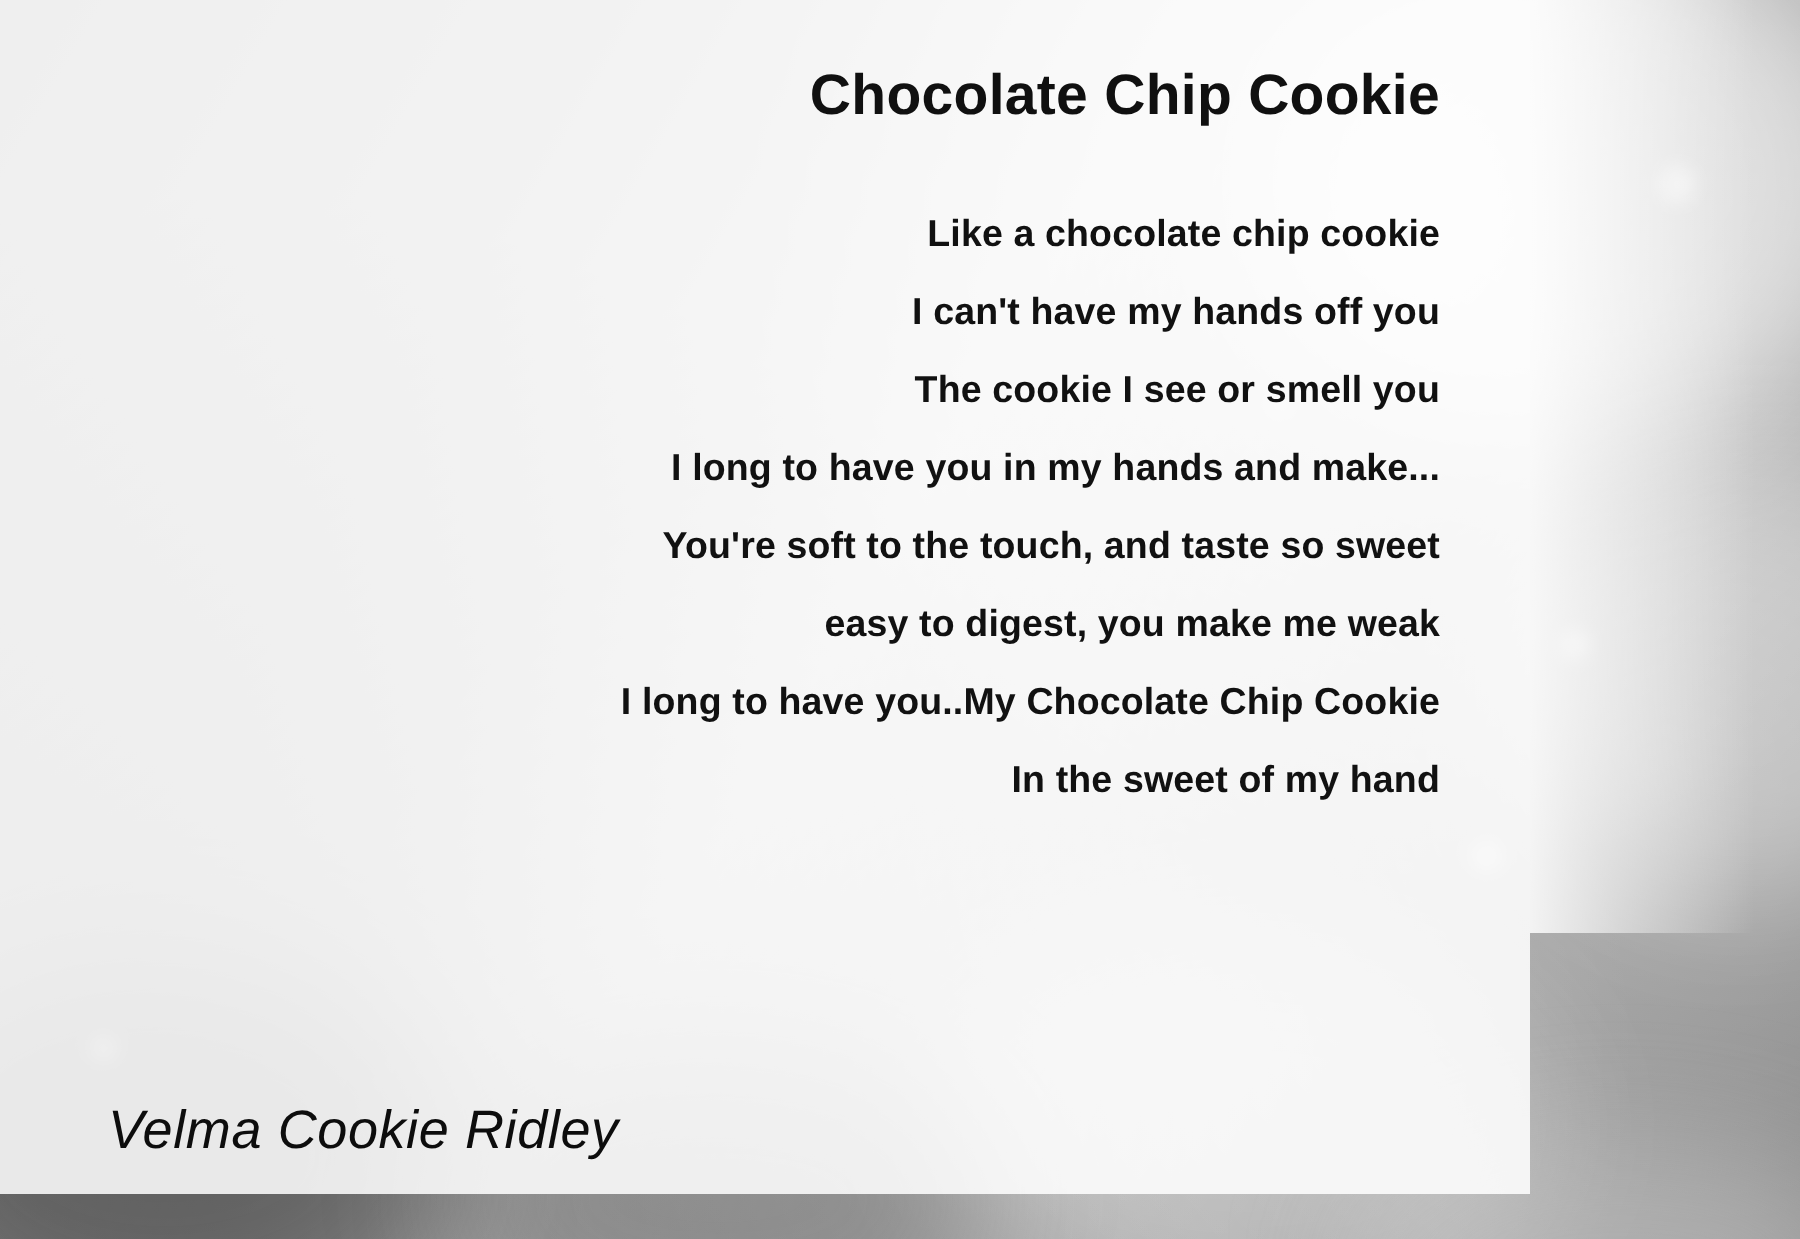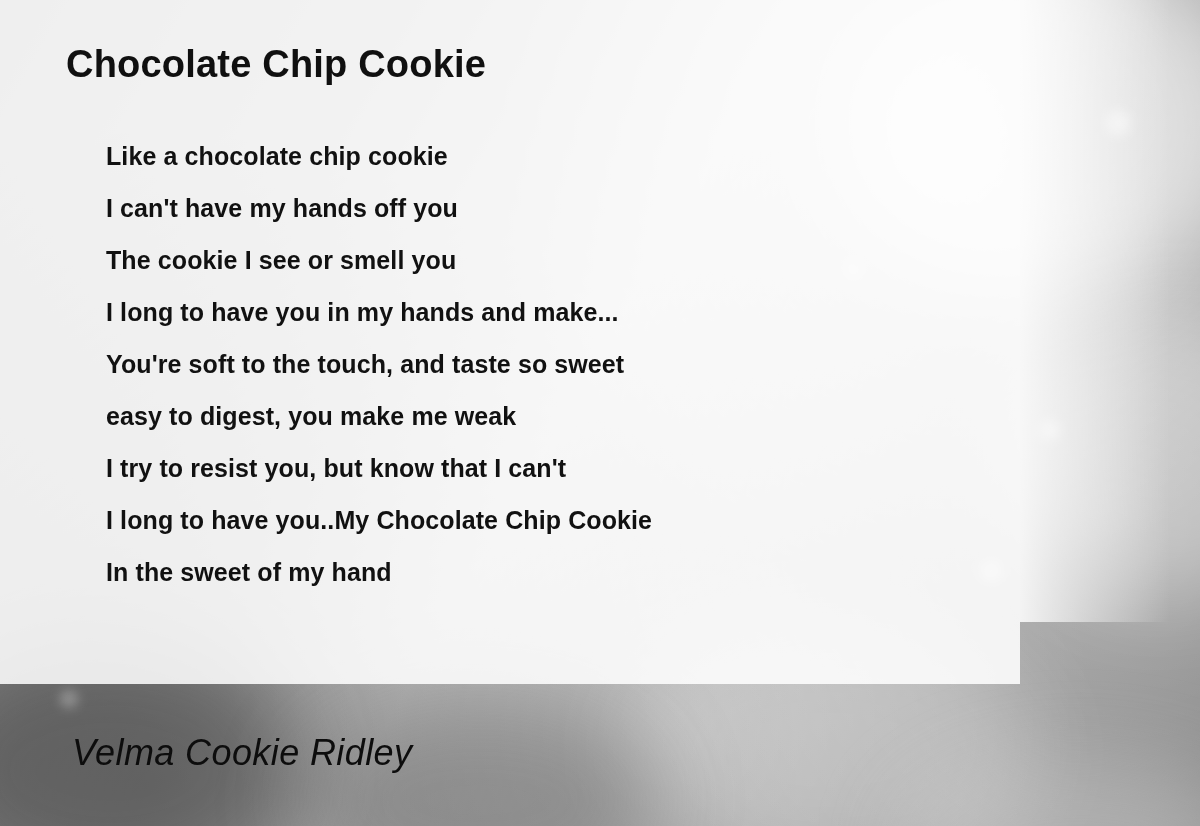--- a/index.html
+++ b/index.html
@@ -48,24 +48,25 @@
     filter: blur(6px);
     pointer-events: none;
   }
 
   
   .text-panel {
     position: absolute;
     left: 0;
     top: 0;
     width: 1020px;
-    height: 684px;
+    height: 796px;
     background: rgba(255,255,255,0.86);
     box-sizing: border-box;
     padding: 44px 60px 0 66px;
+    text-align: right;
   }
   
   .panel-fade {
     position: absolute;
     left: 1020px;
     top: 0;
     width: 150px;
     height: 622px;
     background: linear-gradient(to right, rgba(255,255,255,0.86) 0%, rgba(255,255,255,0.0) 100%);
     pointer-events: none;
@@ -132,21 +133,20 @@
   <div class="text-panel">
     <h1 class="poem-title">Chocolate Chip Cookie</h1>
 
     <div class="poem-body">
       <div class="poem-line">Like a chocolate chip cookie</div>
       <div class="poem-line">I can't have my hands off you</div>
       <div class="poem-line">The cookie I see or smell you</div>
       <div class="poem-line">I long to have you in my hands and make...</div>
       <div class="poem-line">You're soft to the touch, and taste so sweet</div>
       <div class="poem-line">easy to digest, you make me weak</div>
-      <div class="poem-line">I try to resist you, but know that I can't</div>
       <div class="poem-line">I long to have you..My Chocolate Chip Cookie</div>
       <div class="poem-line">In the sweet of my hand</div>
     </div>
   </div>
   <div class="panel-fade"></div>
 
   <div class="author-bar">
     <div class="author-name">Velma Cookie Ridley</div>
   </div>
 

